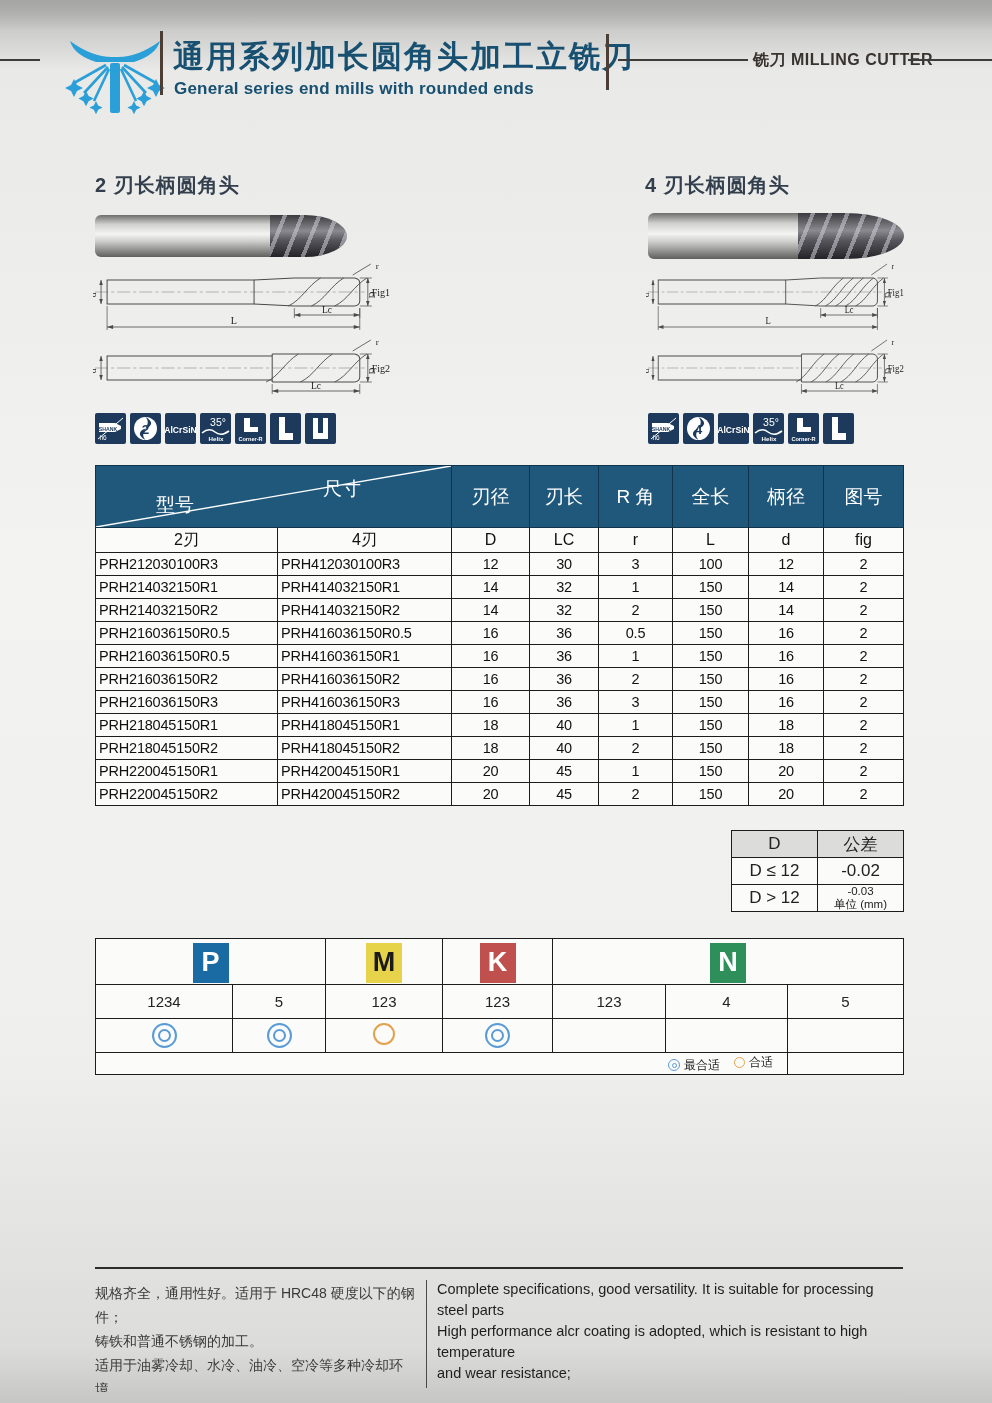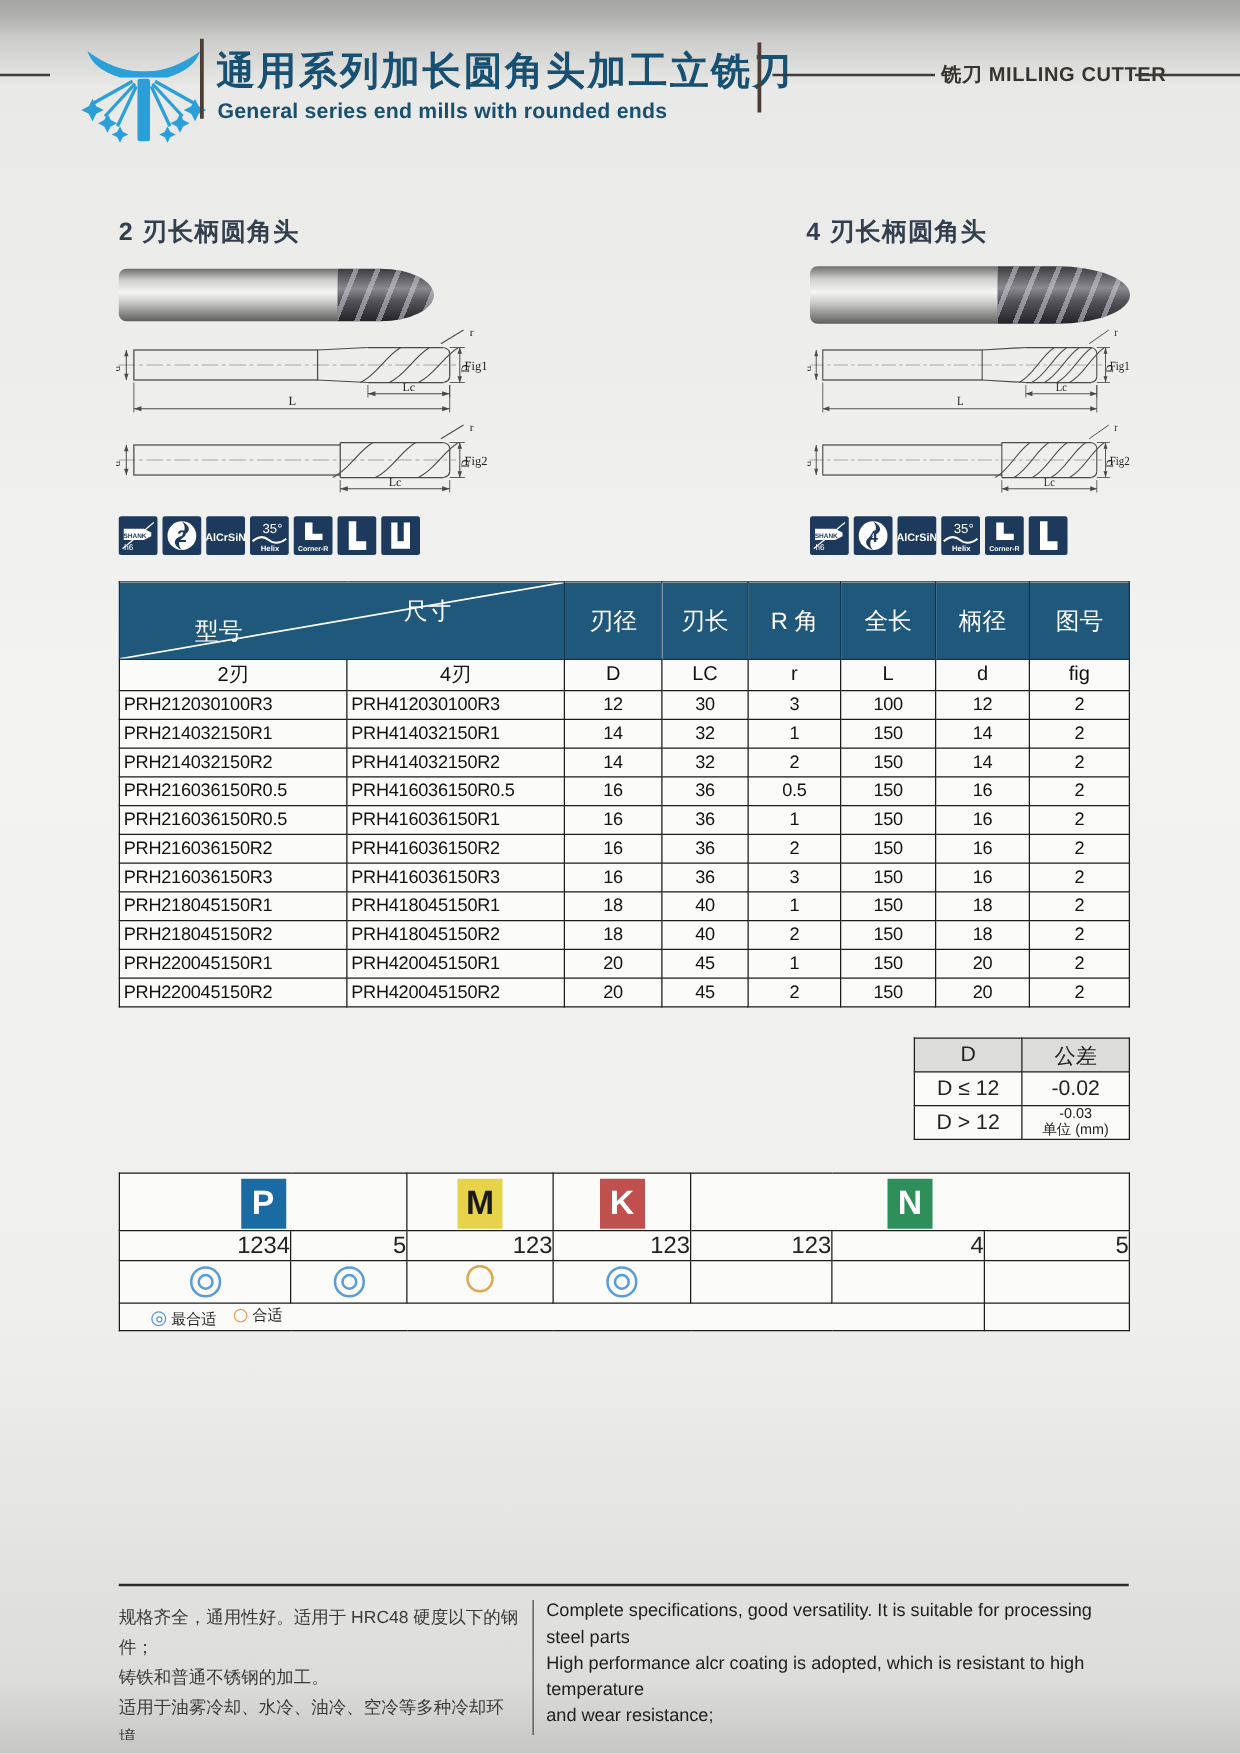--- a/index.html
+++ b/index.html
@@ -54,29 +54,29 @@
   .tol th { background:#dcdcda; font-weight:normal; font-size:17px; height:27px; color:#222; }
   .tol td { background:#fbfbfa; font-size:17px; height:27px; color:#222; }
   .tol .small { font-size:11.5px; line-height:1.15; }
 
   
   .mat { position:absolute; left:95px; top:938px; width:808px; }
   .mat th,.mat td { border:1px solid #1c1c1c; text-align:center; background:#fbfbfa; font-weight:normal; color:#222; }
   .mat .letters td { height:46px; }
   .letter-badge { display:inline-flex; align-items:center; justify-content:center;
     width:36px; height:40px; font-size:27px; font-weight:bold; margin-top:2px; }
-  .mat .codes td { height:24px; font-size:19px;text-align:right; }
+  .mat .codes td { height:34px; font-size:15px; }
   .mat .names td { height:63px; font-size:15px; line-height:1.4; }
   .mat .names .sub { font-size:13.5px; }
   .mat .circles td { height:34px; }
   .circ-out { display:inline-flex; align-items:center; justify-content:center; border-radius:50%; }
   .c-best { width:25px; height:25px; border:2px solid #5b9bd5; }
   .c-best .in { width:13px; height:13px; border:2px solid #5b9bd5; border-radius:50%; }
   .c-good { width:22px; height:22px; border:2px solid #e3a24e; }
-  .mat .legend td { height:22px; font-size:12px; text-align:left; padding-left:25px;margin-left:19px; }
+  .mat .legend td { height:22px; font-size:12px; text-align:right; padding-left:25px;margin-left:19px; }
   .legend-item { display:inline-flex; align-items:center; gap:4px; margin-right:14px; }
   .mini-best { width:12px; height:12px; border:1.5px solid #5b9bd5; border-radius:50%;
     display:inline-flex; align-items:center; justify-content:center; }
   .mini-best i { width:5px; height:5px; border:1.2px solid #5b9bd5; border-radius:50%; display:block; }
   .mini-good { width:11px; height:11px; border:1.5px solid #e3a24e; border-radius:50%; display:inline-block; }
 
   
   .foot-rule { position:absolute; left:95px; top:1267px; width:808px; height:2px; background:#2c2c2a; }
   .foot-cn { position:absolute; left:95px; top:1281px; width:326px; font-size:14px;
     line-height:24px; color:#3a3a3a; }

